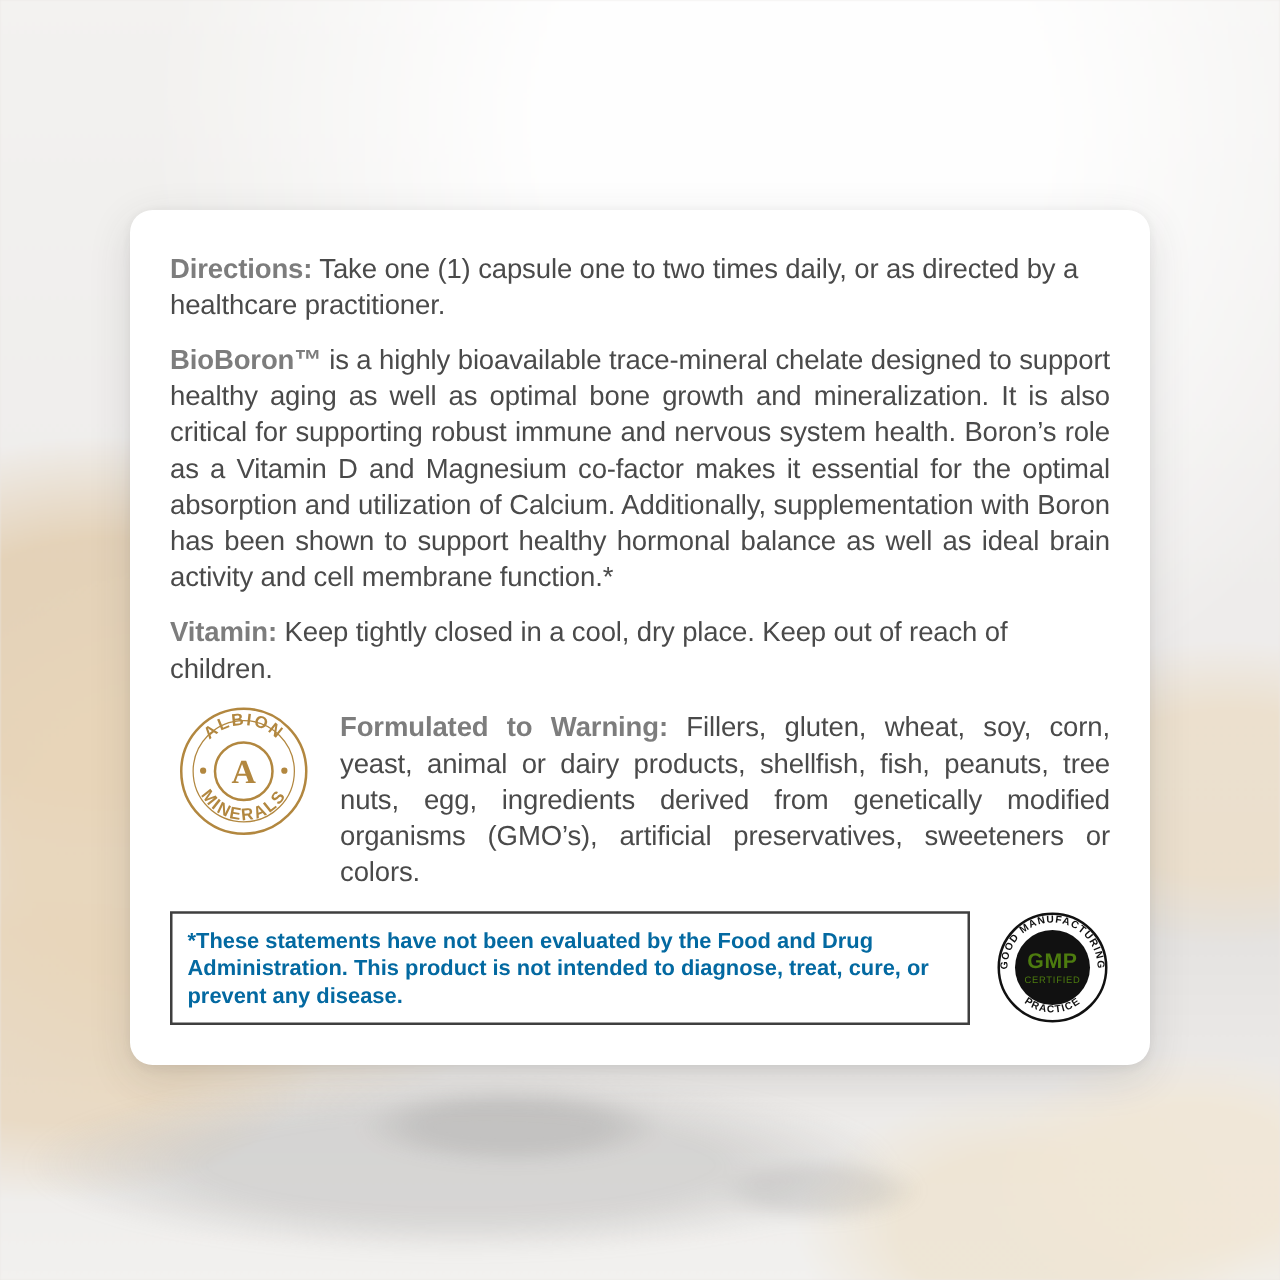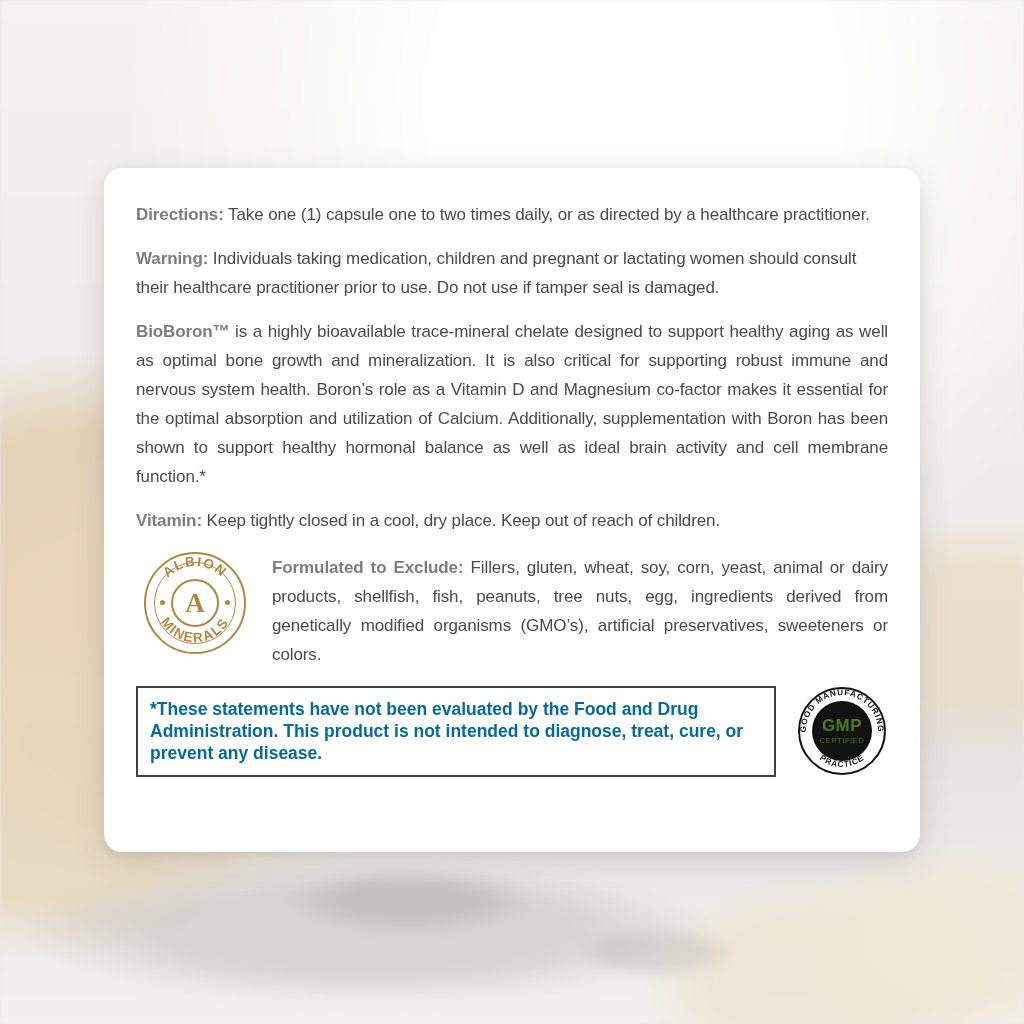--- a/index.html
+++ b/index.html
@@ -48,21 +48,21 @@
     height: 684px;
     background: #ffffff;
     border-radius: 18px;
     box-shadow: 0 10px 34px rgba(60,60,60,0.14), 0 2px 8px rgba(60,60,60,0.07);
     box-sizing: border-box;
     padding: 32px 32px 22px 32px;
   }
 
   .para {
     color: #4a4a4a;
-    font-size: 17px;
+    font-size: 22px;
     line-height: 29px;
     margin: 0 0 15px 0;
     letter-spacing: -0.1px;
   }
   .lead {
     font-weight: bold;
     color: #7d7d7d;
   }
   .justify { text-align: justify; }
 
@@ -203,23 +203,20 @@
 
 <div id="backdrop"></div>
 <div id="backdrop-shadows"></div>
 
 <div id="label-card">
 
   <p class="para">
     <span class="lead">Directions:</span><span> Take one (1) capsule one to two times daily, or as directed by a healthcare practitioner.</span>
   </p>
 
-  <p class="para">
-    <span class="lead">Warning:</span><span> Individuals taking medication, children and pregnant or lactating women should consult their healthcare practitioner prior to use. Do not use if tamper seal is damaged.</span>
-  </p>
 
   <p class="para justify">
     <span class="lead">BioBoron™</span><span> is a highly bioavailable trace-mineral chelate designed to support healthy aging as well as optimal bone growth and mineralization. It is also critical for supporting robust immune and nervous system health. Boron’s role as a Vitamin D and Magnesium co-factor makes it essential for the optimal absorption and utilization of Calcium. Additionally, supplementation with Boron has been shown to support healthy hormonal balance as well as ideal brain activity and cell membrane function.*</span>
   </p>
 
   <p class="para storage">
     <span class="lead">Vitamin:</span><span> Keep tightly closed in a cool, dry place. Keep out of reach of children.</span>
   </p>
 
   <div id="exclude-row">
@@ -235,21 +232,21 @@
           <path id="albionTop" d="M 14,51 A 37,37 0 0 1 88,51"></path>
           <path id="albionBottom" d="M 12,51 A 39,39 0 0 0 90,51"></path>
         </defs>
         <text><textPath href="#albionTop" startOffset="50%" text-anchor="middle">ALBION</textPath></text>
         <text><textPath href="#albionBottom" startOffset="50%" text-anchor="middle">MINERALS</textPath></text>
       </svg>
     </div>
 
     <div id="exclude-text">
       <p class="para justify" style="margin-bottom:0">
-        <span class="lead">Formulated to Exclude:</span><span> Fillers, gluten, wheat, soy, corn, yeast, animal or dairy products, shellfish, fish, peanuts, tree nuts, egg, ingredients derived from genetically modified organisms (GMO’s), artificial preservatives, sweeteners or colors.</span>
+        <span class="lead">Formulated to Warning:</span><span> Fillers, gluten, wheat, soy, corn, yeast, animal or dairy products, shellfish, fish, peanuts, tree nuts, egg, ingredients derived from genetically modified organisms (GMO’s), artificial preservatives, sweeteners or colors.</span>
       </p>
     </div>
   </div>
 
   <div id="footer-row">
     <div id="fda-box">
       <p>*These statements have not been evaluated by the Food and Drug Administration. This product is not intended to diagnose, treat, cure, or prevent any disease.</p>
     </div>
 
     <div id="gmp-seal">

